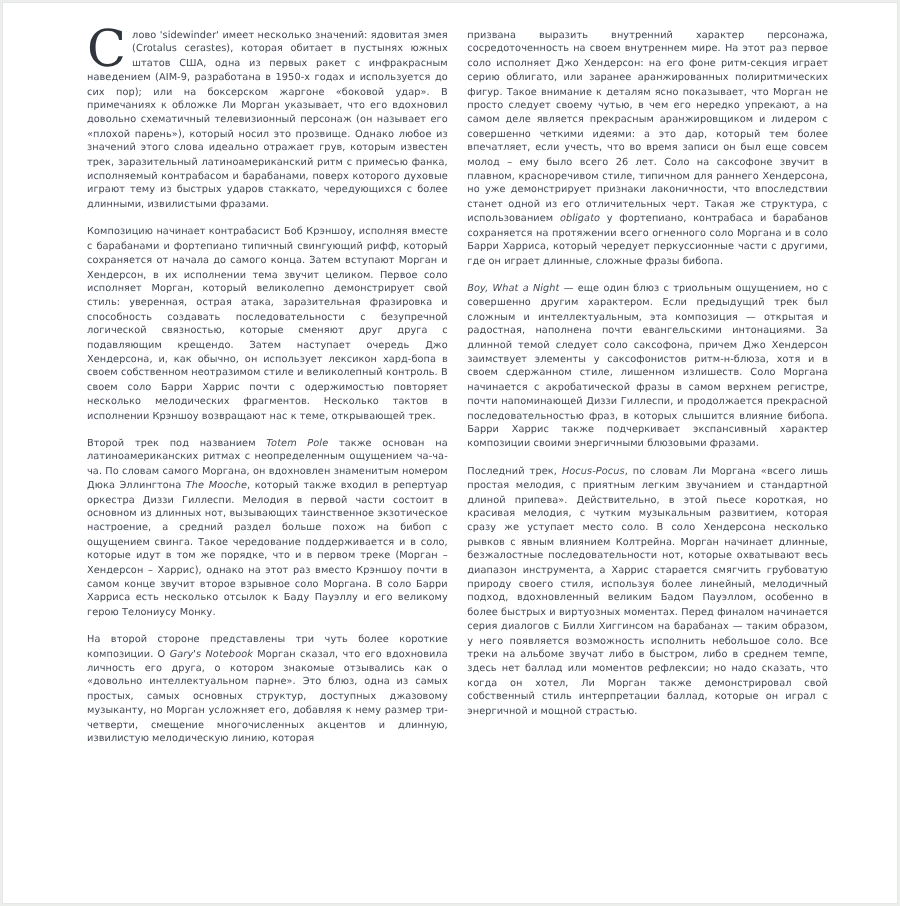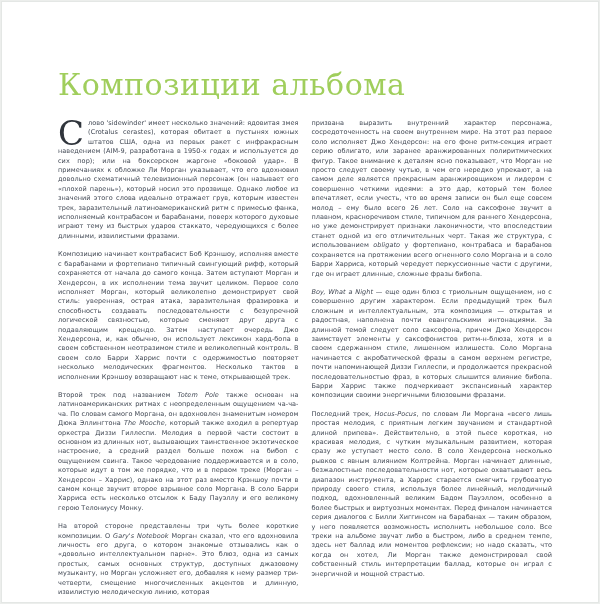--- a/index.html
+++ b/index.html
@@ -40,21 +40,20 @@
     font-family:"DejaVu Serif",serif;
     font-size:34px;line-height:27px;
     padding:1px 4px 0 0;
     color:var(--dropcap,#30353c);
   }
 </style>
 </head>
 <body>
 
 <div class="page">
-  <h1 class="page-title">Композиции альбома</h1>
   <div class="columns">
     <div class="col">
         <p><span class="dropcap">С</span><span>лово 'sidewinder' имеет несколько значений: ядовитая змея (Crotalus cerastes), которая обитает в пустынях южных штатов США, одна из первых ракет с инфракрасным наведением (AIM-9, разработана в 1950-х годах и используется до сих пор); или на боксерском жаргоне «боковой удар». В примечаниях к обложке Ли Морган указывает, что его вдохновил довольно схематичный телевизионный персонаж (он называет его «плохой парень»), который носил это прозвище. Однако любое из значений этого слова идеально отражает грув, которым известен трек, заразительный латиноамериканский ритм с примесью фанка, исполняемый контрабасом и барабанами, поверх которого духовые играют тему из быстрых ударов стаккато, чередующихся с более длинными, извилистыми фразами.</span></p>
         <p><span>Композицию начинает контрабасист Боб Крэншоу, исполняя вместе с барабанами и фортепиано типичный свингующий рифф, который сохраняется от начала до самого конца. Затем вступают Морган и Хендерсон, в их исполнении тема звучит целиком. Первое соло исполняет Морган, который великолепно демонстрирует свой стиль: уверенная, острая атака, заразительная фразировка и способность создавать последовательности с безупречной логической связностью, которые сменяют друг друга с подавляющим крещендо. Затем наступает очередь Джо Хендерсона, и, как обычно, он использует лексикон хард-бопа в своем собственном неотразимом стиле и великолепный контроль. В своем соло Барри Харрис почти с одержимостью повторяет несколько мелодических фрагментов. Несколько тактов в исполнении Крэншоу возвращают нас к теме, открывающей трек.</span></p>
         <p><span>Второй трек под названием </span><i>Totem Pole</i><span> также основан на латиноамериканских ритмах с неопределенным ощущением ча-ча-ча. По словам самого Моргана, он вдохновлен знаменитым номером Дюка Эллингтона </span><i>The Mooche</i><span>, который также входил в репертуар оркестра Диззи Гиллеспи. Мелодия в первой части состоит в основном из длинных нот, вызывающих таинственное экзотическое настроение, а средний раздел больше похож на бибоп с ощущением свинга. Такое чередование поддерживается и в соло, которые идут в том же порядке, что и в первом треке (Морган – Хендерсон – Харрис), однако на этот раз вместо Крэншоу почти в самом конце звучит второе взрывное соло Моргана. В соло Барри Харриса есть несколько отсылок к Баду Пауэллу и его великому герою Телониусу Монку.</span></p>
         <p><span>На второй стороне представлены три чуть более короткие композиции. О </span><i>Gary's Notebook</i><span> Морган сказал, что его вдохновила личность его друга, о котором знакомые отзывались как о «довольно интеллектуальном парне». Это блюз, одна из самых простых, самых основных структур, доступных джазовому музыканту, но Морган усложняет его, добавляя к нему размер три-четверти, смещение многочисленных акцентов и длинную, извилистую мелодическую линию, которая</span></p>
       </div>
     <div class="col">
         <p><span>призвана выразить внутренний характер персонажа, сосредоточенность на своем внутреннем мире. На этот раз первое соло исполняет Джо Хендерсон: на его фоне ритм-секция играет серию облигато, или заранее аранжированных полиритмических фигур. Такое внимание к деталям ясно показывает, что Морган не просто следует своему чутью, в чем его нередко упрекают, а на самом деле является прекрасным аранжировщиком и лидером с совершенно четкими идеями: а это дар, который тем более впечатляет, если учесть, что во время записи он был еще совсем молод – ему было всего 26 лет. Соло на саксофоне звучит в плавном, красноречивом стиле, типичном для раннего Хендерсона, но уже демонстрирует признаки лаконичности, что впоследствии станет одной из его отличительных черт. Такая же структура, с использованием </span><i>obligato</i><span> у фортепиано, контрабаса и барабанов сохраняется на протяжении всего огненного соло Моргана и в соло Барри Харриса, который чередует перкуссионные части с другими, где он играет длинные, сложные фразы бибопа.</span></p>
         <p><i>Boy, What a Night</i><span> — еще один блюз с триольным ощущением, но с совершенно другим характером. Если предыдущий трек был сложным и интеллектуальным, эта композиция — открытая и радостная, наполнена почти евангельскими интонациями. За длинной темой следует соло саксофона, причем Джо Хендерсон заимствует элементы у саксофонистов ритм-н-блюза, хотя и в своем сдержанном стиле, лишенном излишеств. Соло Моргана начинается с акробатической фразы в самом верхнем регистре, почти напоминающей Диззи Гиллеспи, и продолжается прекрасной последовательностью фраз, в которых слышится влияние бибопа. Барри Харрис также подчеркивает экспансивный характер композиции своими энергичными блюзовыми фразами.</span></p>

